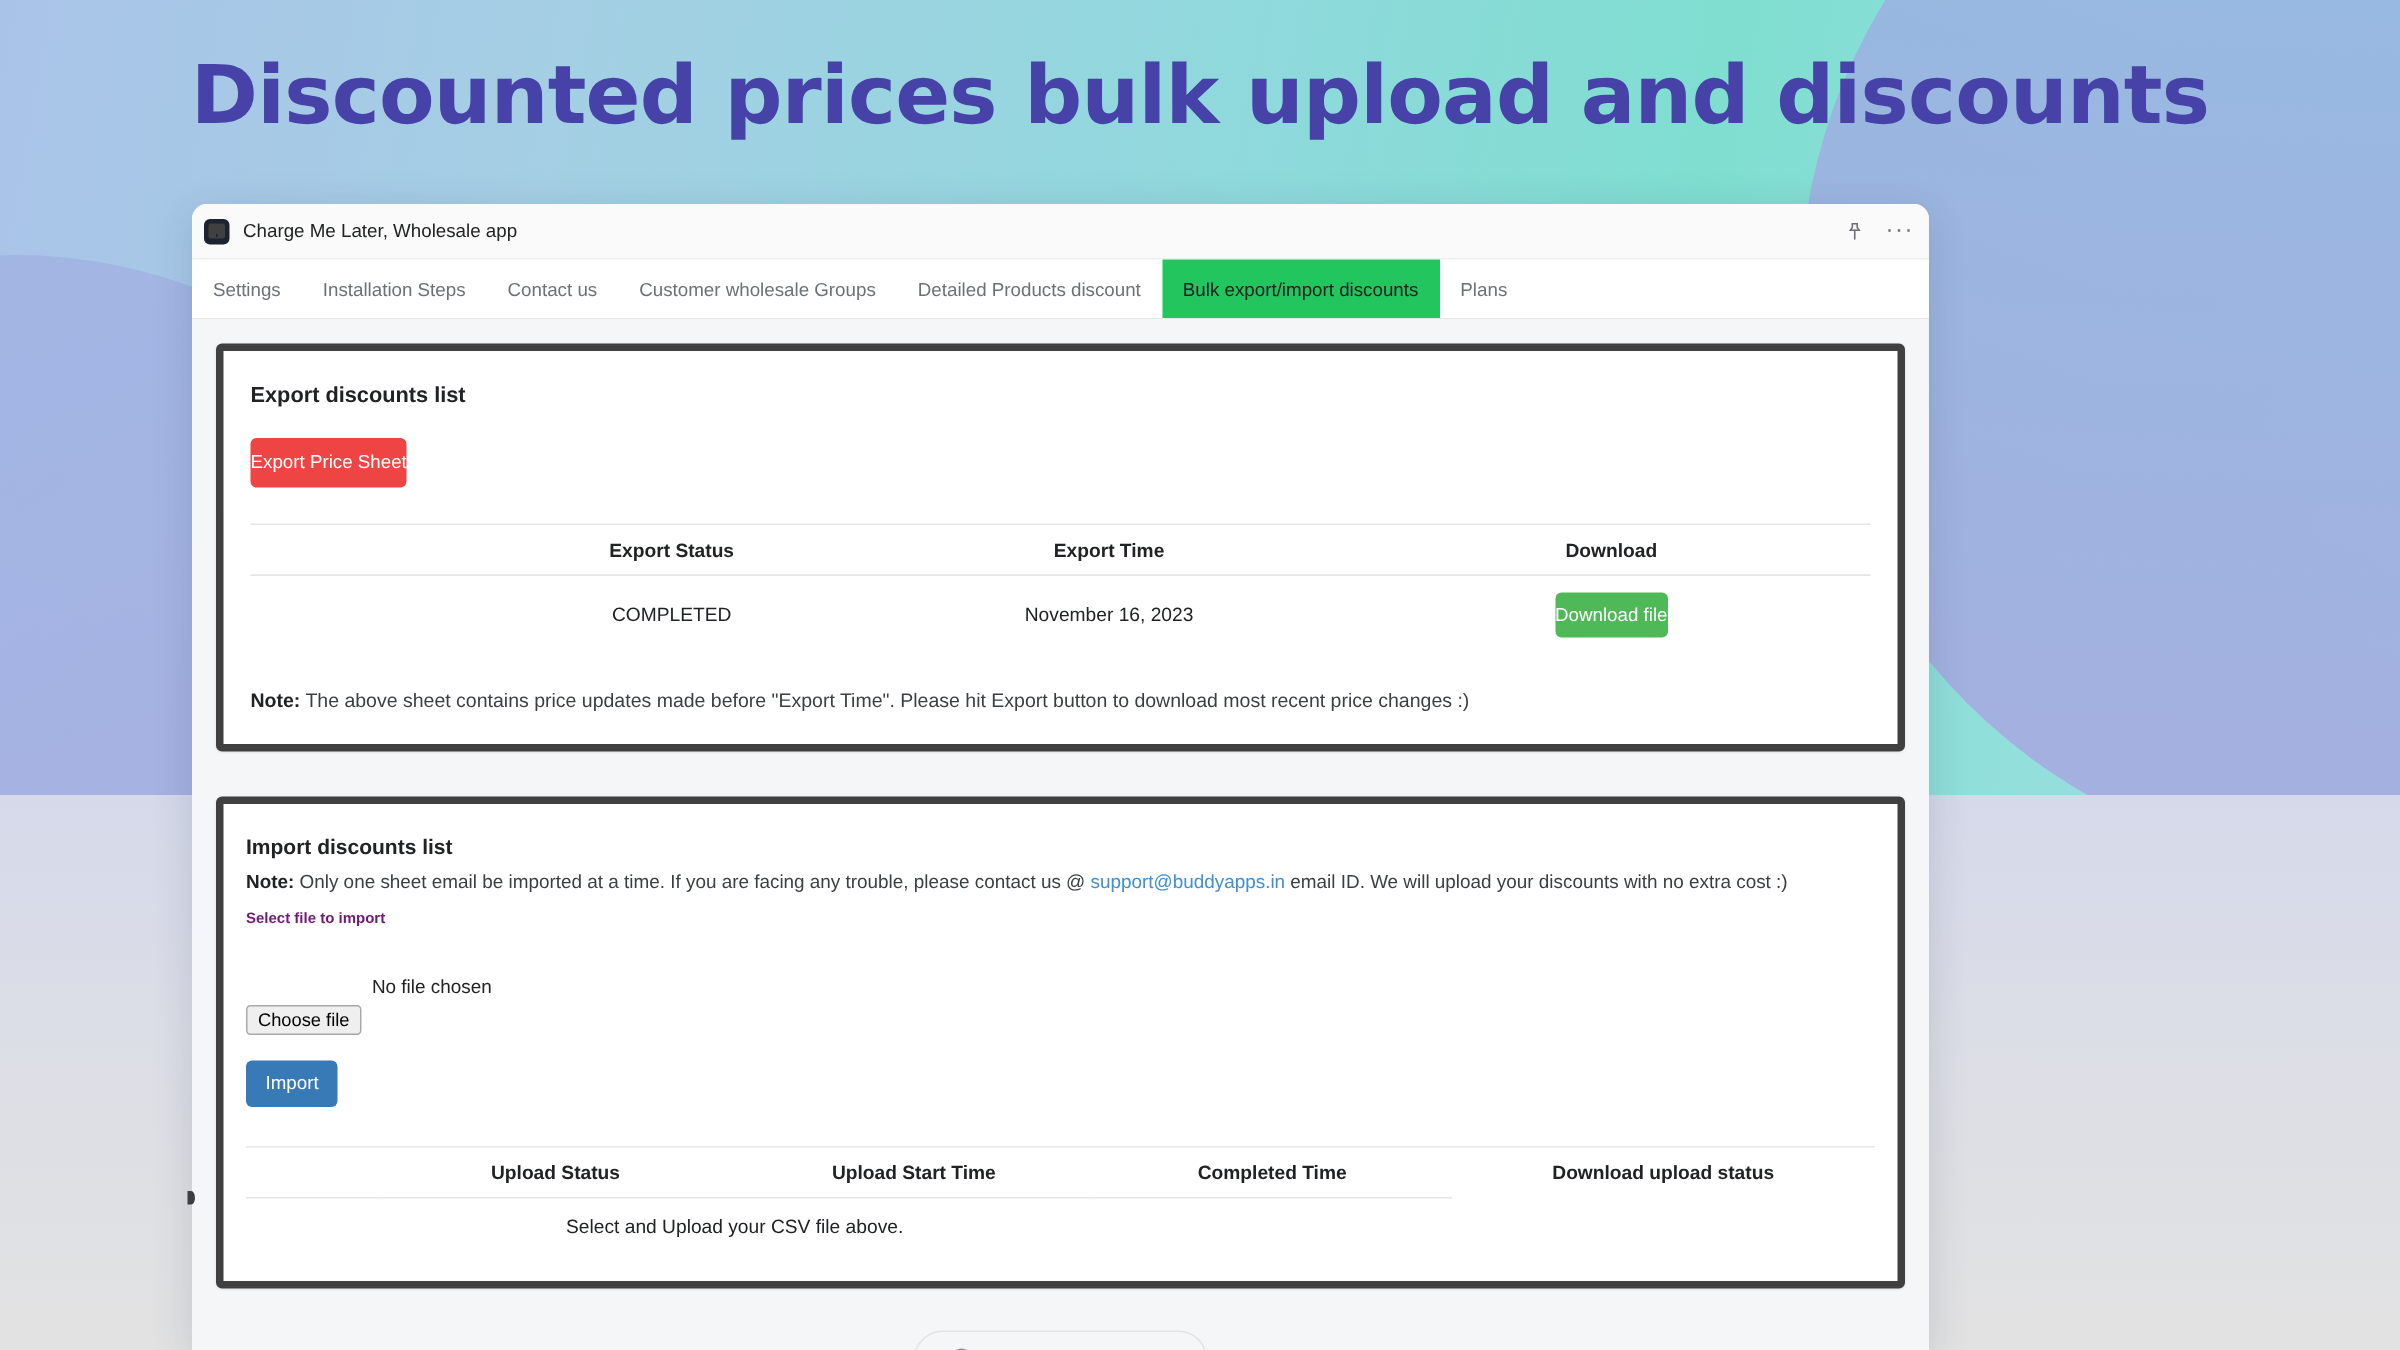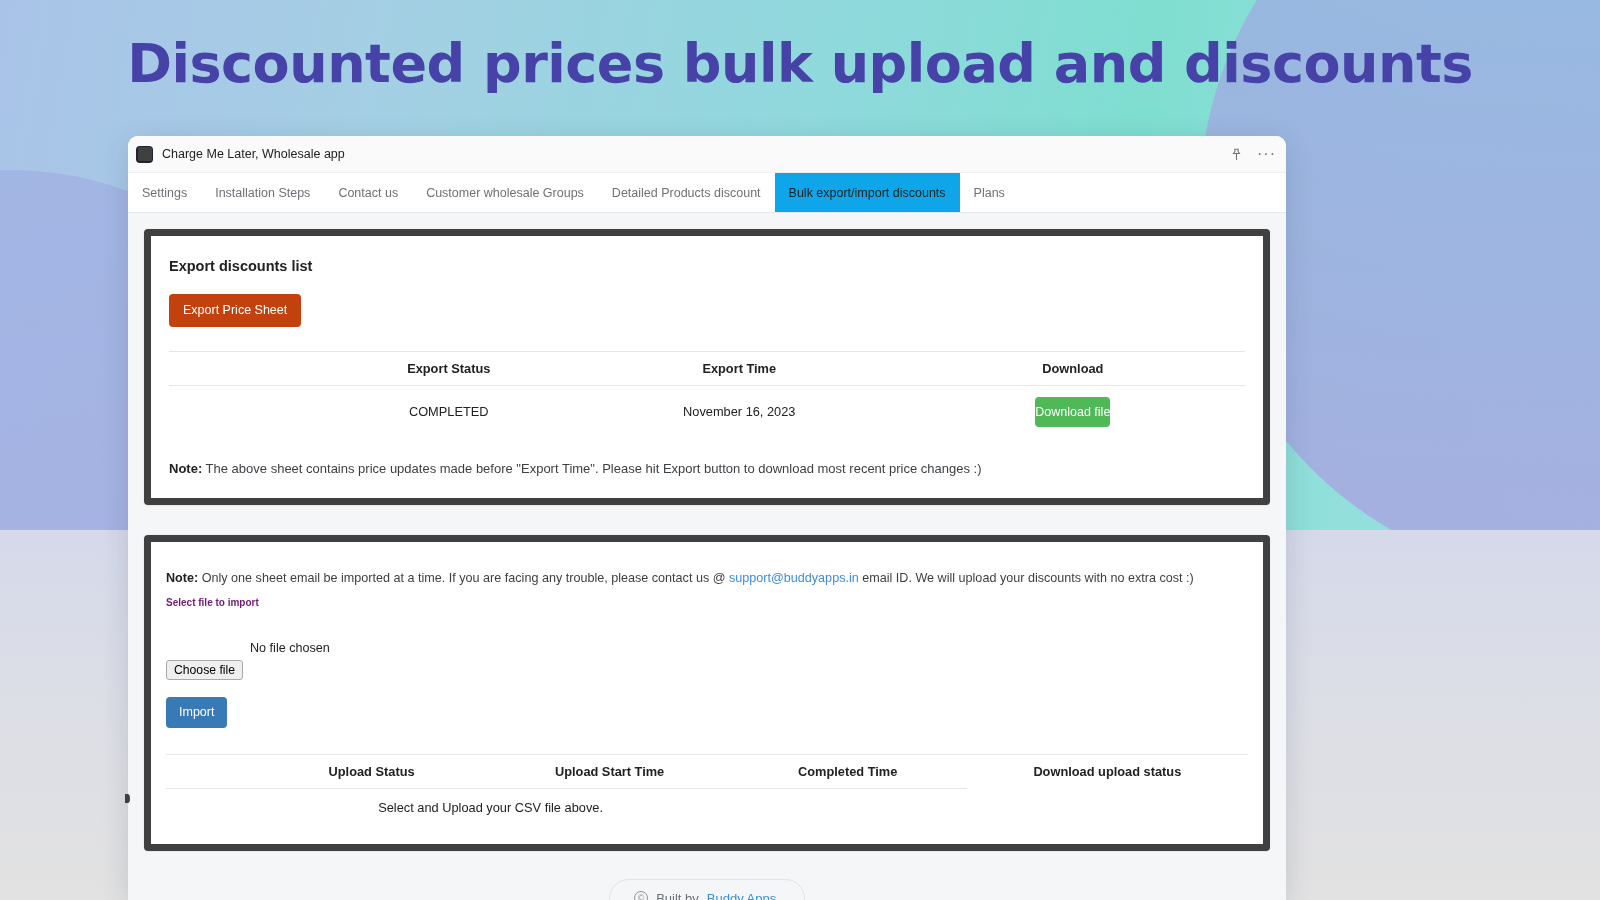--- a/index.html
+++ b/index.html
@@ -115,35 +115,35 @@
     font-size: 12.5px;
   }
   .tab {
     display: flex; align-items: center;
     padding: 0 14px;
     color: #6d7175;
     white-space: nowrap;
     cursor: pointer;
   }
   .tab.active {
-    background: #0ea5e9;
+    background: #22c55e;
     color: #202223;
   }
 
   
   .content {
     background: #f4f6f8;
     height: 687px;
     padding: 16px 16px 0 16px;
     overflow: hidden;
   }
 
   .card {
     background: #ffffff;
-    border: 7px solid #404040;
+    border: 5px solid #404040;
     border-radius: 4px;
     box-shadow: 0 0 0 1px rgba(63,63,68,.02), 0 1px 2px rgba(63,63,68,.06);
   }
   .card + .card { margin-top: 30px; }
 
   .card-export { padding: 22px 18px 20px 18px; }
   .card-import { padding: 20px 15px 18px 15px; }
 
   .card-title {
     font-size: 14.5px;
@@ -156,21 +156,21 @@
   .btn {
     display: inline-block;
     border: none;
     border-radius: 4px;
     font-size: 12.5px;
     color: #ffffff;
     cursor: pointer;
     font-family: inherit;
     line-height: 1;
   }
-  .btn-blue { background: #c2410c; padding: 10px 14px; }
+  .btn-blue { background: #ef4444; padding: 10px 0; }
   .btn-blue-sm { background: #377ab5; padding: 9px 13px; }
   .btn-green { background: #4fb958; padding: 9px 0; }
 
   .export-btn-wrap { margin-top: 20px; }
 
   table.data {
     width: 100%;
     border-collapse: collapse;
     font-size: 12.8px;
     table-layout: fixed;
@@ -354,20 +354,21 @@
         </tbody>
       </table>
 
       <p class="note">
         <b>Note:</b>
         <span>The above sheet contains price updates made before "Export Time". Please hit Export button to download most recent price changes :)</span>
       </p>
     </section>
 
     <section class="card card-import">
+      <h2 class="card-title">Import discounts list</h2>
 
 
       <p class="para import-note">
         <b>Note:</b>
         <span>Only one sheet email be imported at a time. If you are facing any trouble, please contact us @ </span><a class="link" href="#">support@buddyapps.in</a><span> email ID. We will upload your discounts with no extra cost :)</span>
       </p>
 
       <div class="field-label">Select file to import</div>
 
       <div class="file-row">

